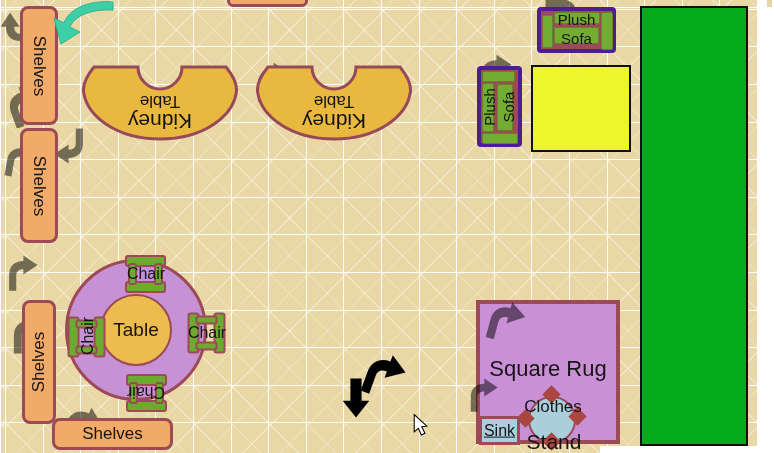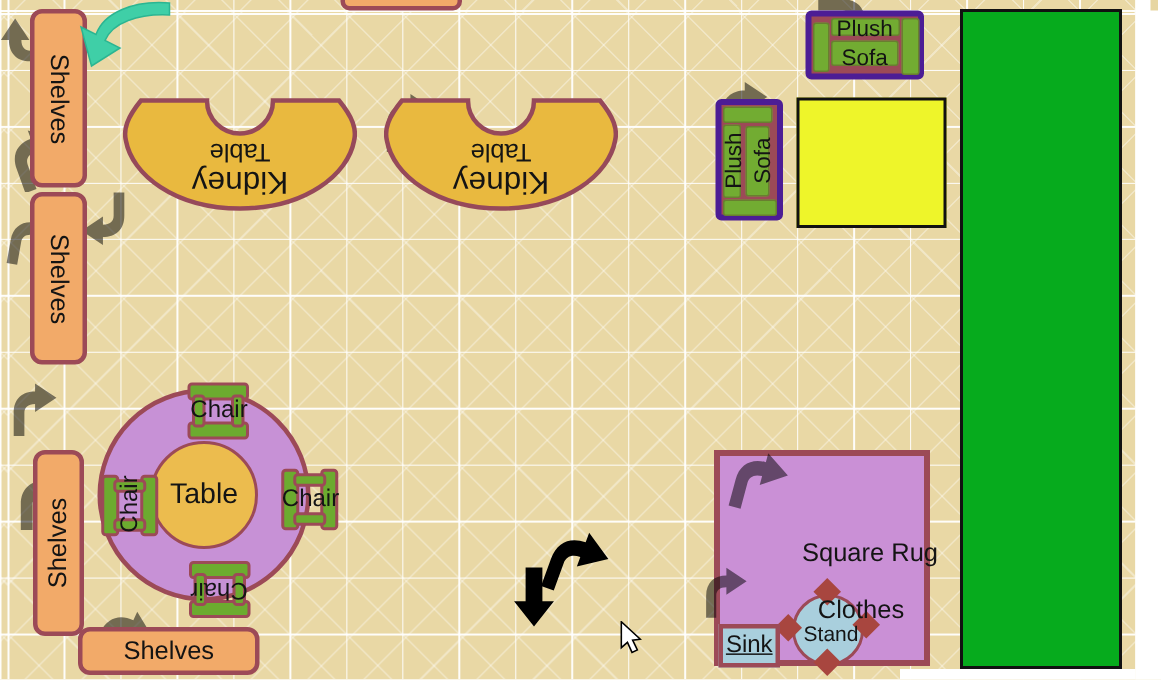--- a/index.html
+++ b/index.html
@@ -192,29 +192,29 @@
   <div class="lbl chair-lbl" style="left:146px;top:266px;transform:translateX(-50%);">Chair</div>
   <div class="lbl chair-lbl" style="left:88px;top:336px;transform:translate(-50%,-50%) rotate(-90deg);">Chair</div>
   <div class="lbl chair-lbl" style="left:207px;top:325px;transform:translateX(-50%);">Chair</div>
   <div class="lbl chair-lbl" style="left:146px;top:392px;transform:translate(-50%,-50%) rotate(180deg);">Chair</div>
 
   <div class="lbl" style="left:136px;top:330px;transform:translate(-50%,-50%);">
     <div style="font-size:19px">Table</div>
   </div>
 
   <div class="abs rug" style="left:476px;top:300px;width:144px;height:144px;"></div>
-  <div class="lbl" style="left:548px;top:369px;transform:translate(-50%,-50%);font-size:17px;margin-left:32px;">Square Rug</div>
+  <div class="lbl" style="left:548px;top:369px;transform:translate(-50%,-50%);font-size:22px;">Square Rug</div>
 
   <div class="abs circle" style="left:528px;top:396px;width:48px;height:48px;background:#a9cfdd;border:2px solid #9c4a57;"></div>
   <div class="diamond" style="left:545px;top:388px;"></div>
   <div class="diamond" style="left:519px;top:412px;"></div>
   <div class="diamond" style="left:571px;top:410px;"></div>
   <div class="diamond" style="left:545px;top:435px;"></div>
-  <div class="lbl" style="left:574px;top:407px;transform:translate(-50%,-50%);font-size:17px;">Clothes</div>
-  <div class="lbl" style="left:540px;top:423px;transform:translate(-50%,-50%);font-size:14px;padding-left:28px;">Stand</div>
+  <div class="lbl" style="left:553px;top:407px;transform:translate(-50%,-50%);font-size:17px;">Clothes</div>
+  <div class="lbl" style="left:540px;top:442px;transform:translate(-50%,-50%);font-size:21px;padding-left:28px;">Stand</div>
 
   <div class="abs blue" style="left:479px;top:416px;width:41px;height:29px;">
     <span class="center-lbl h lbl" style="font-size:16px;text-decoration:underline;">Sink</span>
   </div>
 
   <svg class="ghost" style="left:482px;top:300px" width="44" height="44" viewBox="0 0 32 32">
       <use href="#ga" transform="rotate(15 16 16)"></use>
     </svg>
   <svg class="ghost" style="left:464px;top:378px" width="36" height="36" viewBox="0 0 32 32">
       <use href="#ga"></use>

